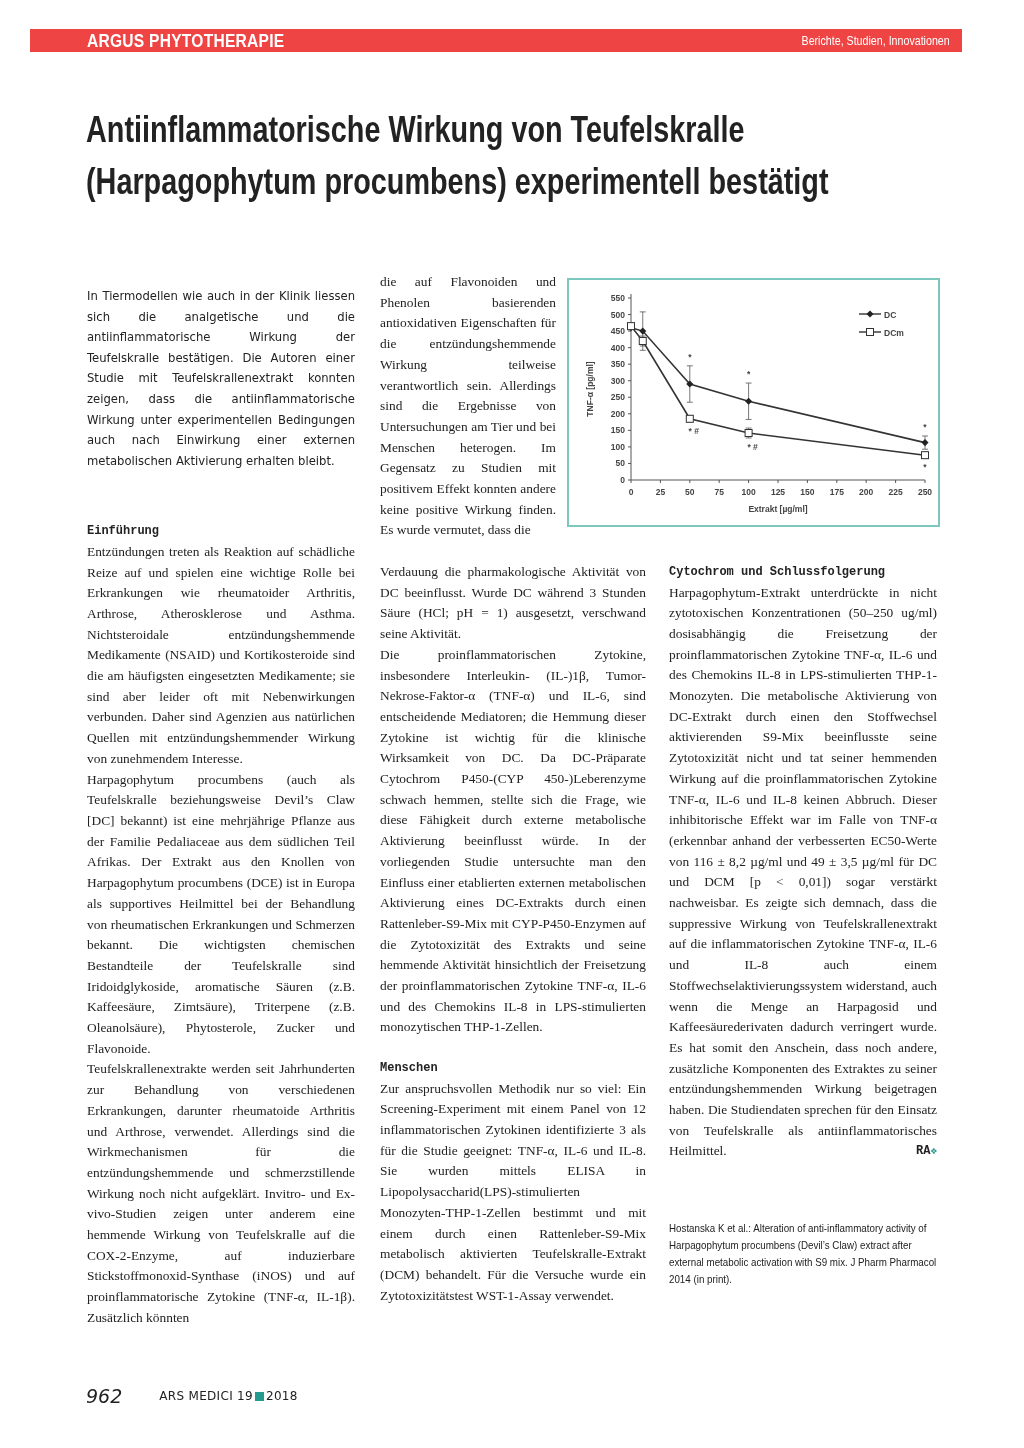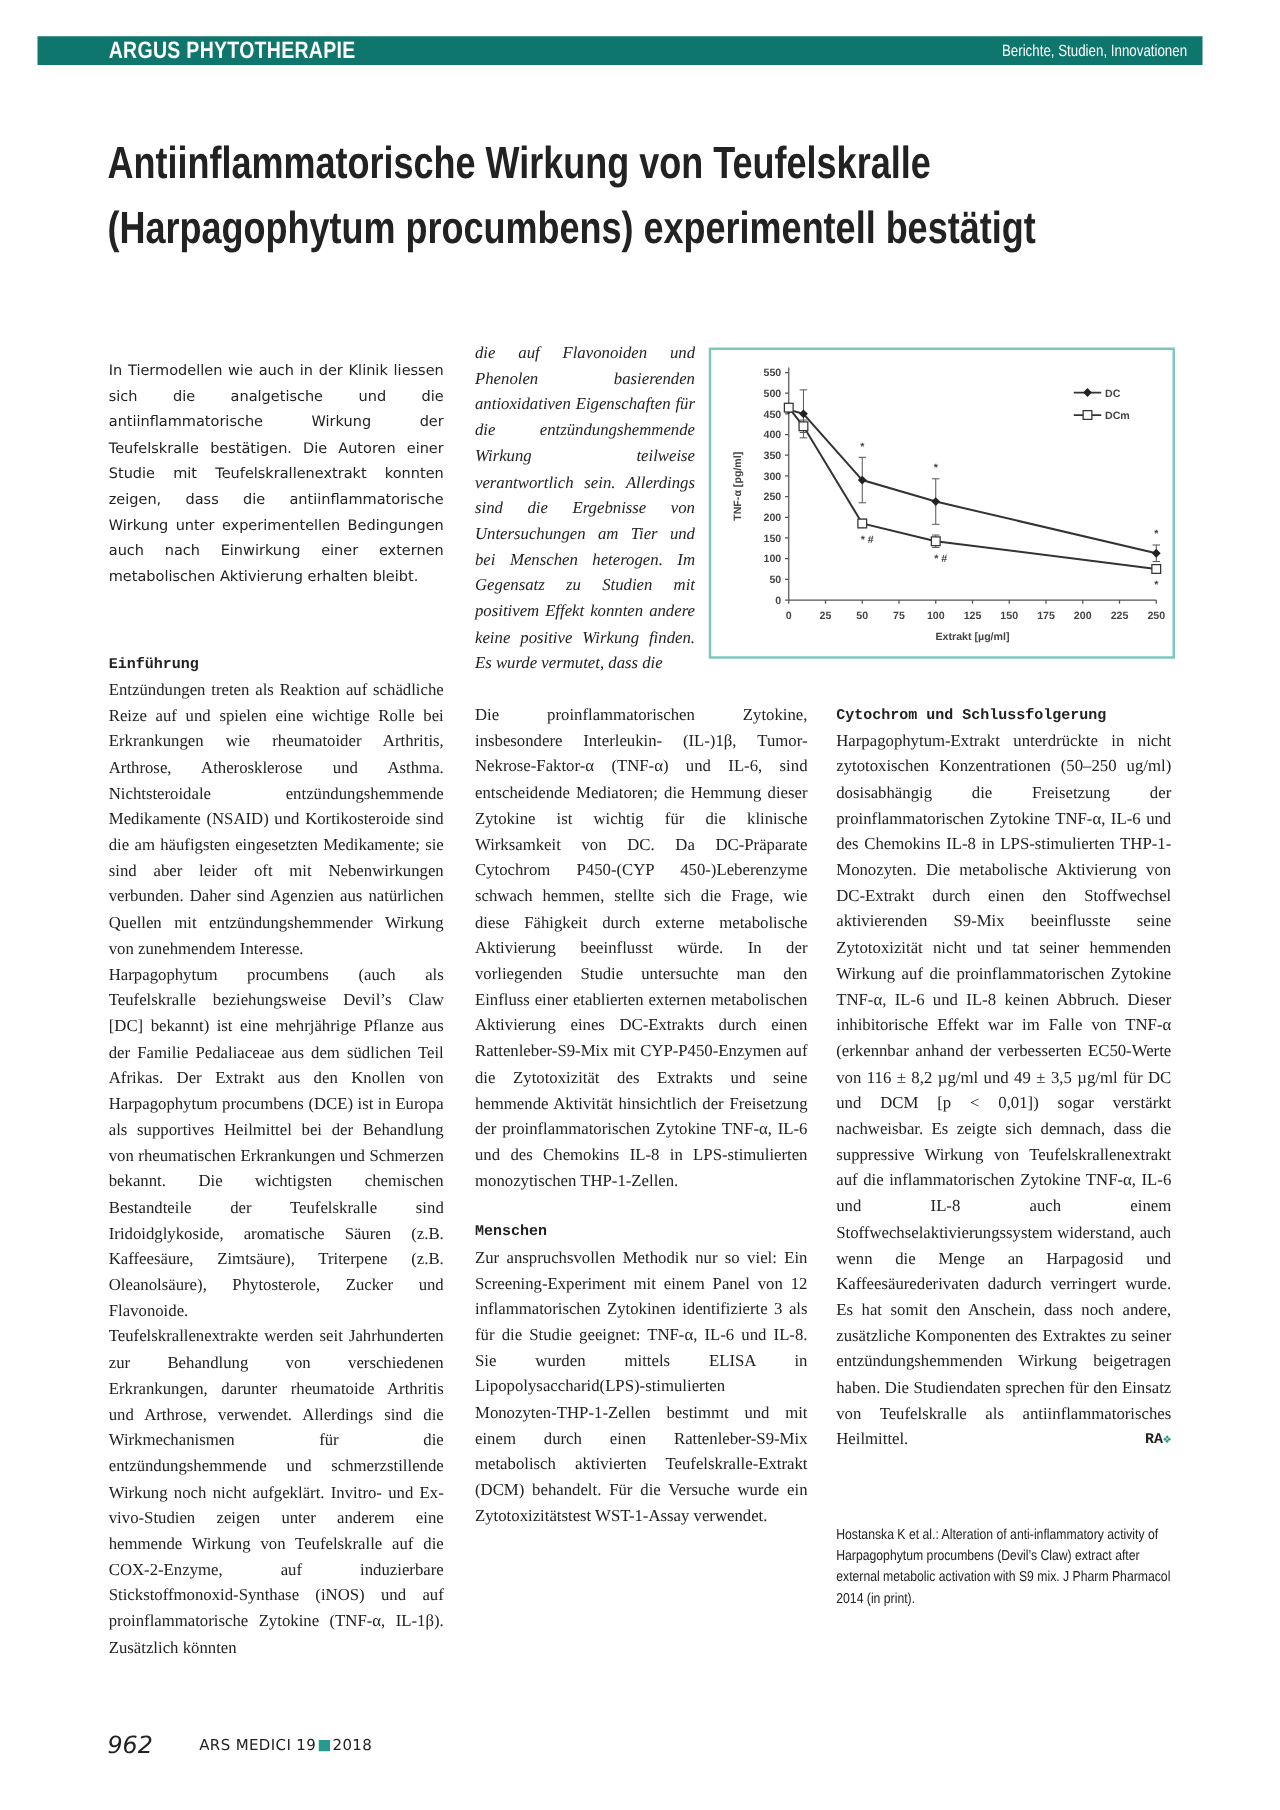--- a/index.html
+++ b/index.html
@@ -1,19 +1,19 @@
 <!DOCTYPE html>
 <html><head>
 <meta charset="utf-8">
 <style>
   html, body { margin: 0; padding: 0; background: #ffffff; }
   body { width: 1024px; height: 1448px; position: relative; overflow: hidden; }
   .header-band {
     position: absolute; left: 30px; top: 29px; width: 932px; height: 23px;
-    background: #0f766e; color: #fff;
+    background: #ef4444; color: #fff;
   }
   .header-left {
     position: absolute; left: 57px; top: 0px; font-family: "Liberation Sans", sans-serif;
     font-weight: bold; font-size: 19px; letter-spacing: 0.3px; line-height: 23px;
     transform: scaleX(0.82); transform-origin: left center;
   }
   .header-right {
     position: absolute; right: 12px; top: 0; font-family: "Liberation Sans", sans-serif;
     font-size: 13px; line-height: 23px; transform: scaleX(0.82); transform-origin: right center;
   }
@@ -35,21 +35,21 @@
   .lead p { margin: 0; }
   .sec-h {
     font-family: Liberation Mono, monospace; font-size: 12px; line-height: 20.5px;
     color: #222; margin: 0;
   }
   .body-text {
     font-family: "Liberation Serif", serif; font-size: 13.4px; line-height: 20.7px;
     color: #222; text-align: justify; margin: 0; hyphens: none;
   }
   .body-text p { margin: 0; }
-  .narrow { width: 176px; font-style: italic; }
+  .narrow { width: 176px; }
   .chart-box {
     position: absolute; left: 567px; top: 278px; width: 373px; height: 249px;
     border: 2px solid #7dc8be; background: #fff; box-sizing: border-box;
   }
   .chart-box svg { position: absolute; left: 0; top: 0; }
   .ra { font-family: Liberation Mono, monospace; font-weight: bold; font-size: 12px; float: right; }
   .ra-icon { color: #259b8f; font-size: 11px; }
   .ref {
     position: absolute; left: 669px; top: 1220px; width: 272px;
     font-family: "Liberation Sans", sans-serif; font-size: 11.5px; line-height: 17px;
@@ -88,20 +88,21 @@
 </div>
 
 <div class="col col2">
   <div class="body-text narrow">
     <p>die auf Flavonoiden und Phenolen basierenden antioxidativen Eigenschaften für die entzündungshemmende Wirkung teilweise verantwortlich sein. Allerdings sind die Ergebnisse von Untersuchungen am Tier und bei Menschen heterogen. Im Gegensatz zu Studien mit positivem Effekt konnten andere keine positive Wirkung finden. Es wurde vermutet, dass die</p>
   </div>
 </div>
 
 <div class="col col2b">
   <div class="body-text">
+    <p>Verdauung die pharmakologische Aktivität von DC beeinflusst. Wurde DC während 3 Stunden Säure (HCl; pH = 1) ausgesetzt, verschwand seine Aktivität.</p>
     <p>Die proinflammatorischen Zytokine, insbesondere Interleukin- (IL-)1β, Tumor-Nekrose-Faktor-α (TNF-α) und IL-6, sind entscheidende Mediatoren; die Hemmung dieser Zytokine ist wichtig für die klinische Wirksamkeit von DC. Da DC-Präparate Cytochrom P450-(CYP 450-)Leberenzyme schwach hemmen, stellte sich die Frage, wie diese Fähigkeit durch externe metabolische Aktivierung beeinflusst würde. In der vorliegenden Studie untersuchte man den Einfluss einer etablierten externen metabolischen Aktivierung eines DC-Extrakts durch einen Rattenleber-S9-Mix mit CYP-P450-Enzymen auf die Zytotoxizität des Extrakts und seine hemmende Aktivität hinsichtlich der Freisetzung der proinflammatorischen Zytokine TNF-α, IL-6 und des Chemokins IL-8 in LPS-stimulierten monozytischen THP-1-Zellen.</p>
   </div>
   <div style="height:20px"></div>
   <h3 class="sec-h">Menschen</h3>
   <div class="body-text">
     <p>Zur anspruchsvollen Methodik nur so viel: Ein Screening-Experiment mit einem Panel von 12 inflammatorischen Zytokinen identifizierte 3 als für die Studie geeignet: TNF-α, IL-6 und IL-8. Sie wurden mittels ELISA in Lipopolysaccharid(LPS)-stimulierten Monozyten-THP-1-Zellen bestimmt und mit einem durch einen Rattenleber-S9-Mix metabolisch aktivierten Teufelskralle-Extrakt (DCM) behandelt. Für die Versuche wurde ein Zytotoxizitätstest WST-1-Assay verwendet.</p>
   </div>
 </div>
 
 <div class="chart-box">

